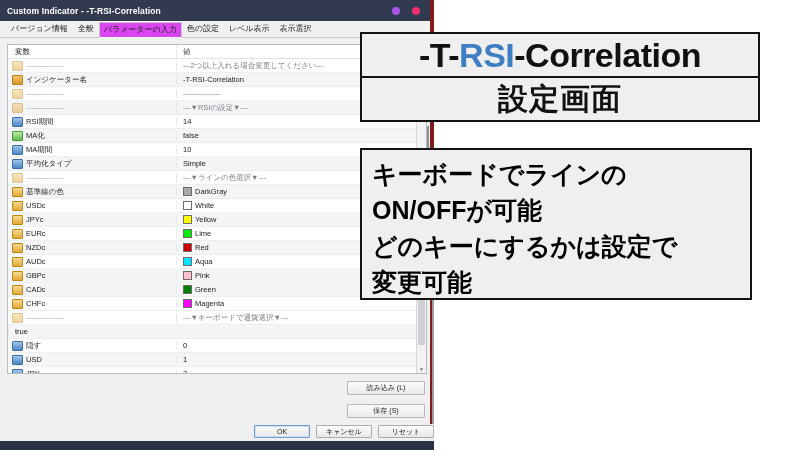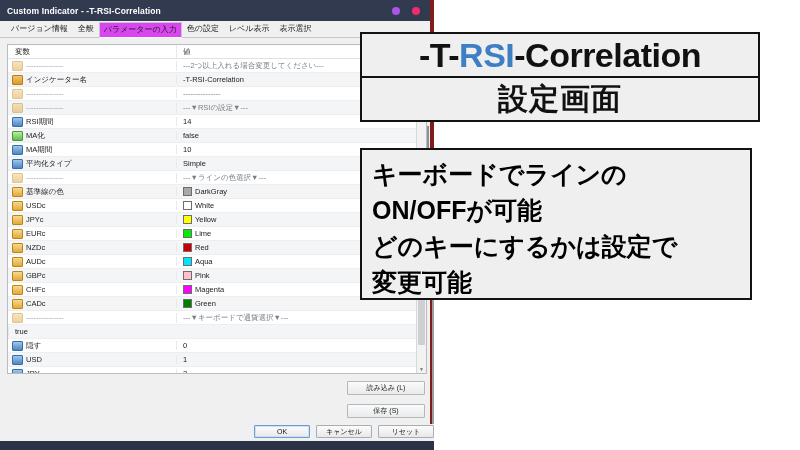--- a/index.html
+++ b/index.html
@@ -335,38 +335,38 @@
           <div class="row alt">
             <div class="cell-name">
               <span class="ticon col"></span>
               <span>GBPc</span>
             </div>
             <div class="cell-val">
               <span class="swatch" style="background: rgb(255, 192, 203);"></span>
               <span>Pink</span>
             </div>
           </div>
+          <div class="row alt">
+            <div class="cell-name">
+              <span class="ticon col"></span>
+              <span>CADc</span>
+            </div>
+            <div class="cell-val">
+              <span class="swatch" style="background: rgb(0, 128, 0);"></span>
+              <span>Green</span>
+            </div>
+          </div>
           <div class="row">
             <div class="cell-name">
               <span class="ticon col"></span>
               <span>CHFc</span>
             </div>
             <div class="cell-val">
               <span class="swatch" style="background: rgb(255, 0, 255);"></span>
               <span>Magenta</span>
-            </div>
-          </div>
-          <div class="row alt">
-            <div class="cell-name">
-              <span class="ticon col"></span>
-              <span>CADc</span>
-            </div>
-            <div class="cell-val">
-              <span class="swatch" style="background: rgb(0, 128, 0);"></span>
-              <span>Green</span>
             </div>
           </div>
           <div class="row">
             <div class="cell-name dim">
               <span class="ticon str dimmed"></span>
               <span>---------------</span>
             </div>
             <div class="cell-val dim">
               <span>---▼キーボードで通貨選択▼---</span>
             </div>

